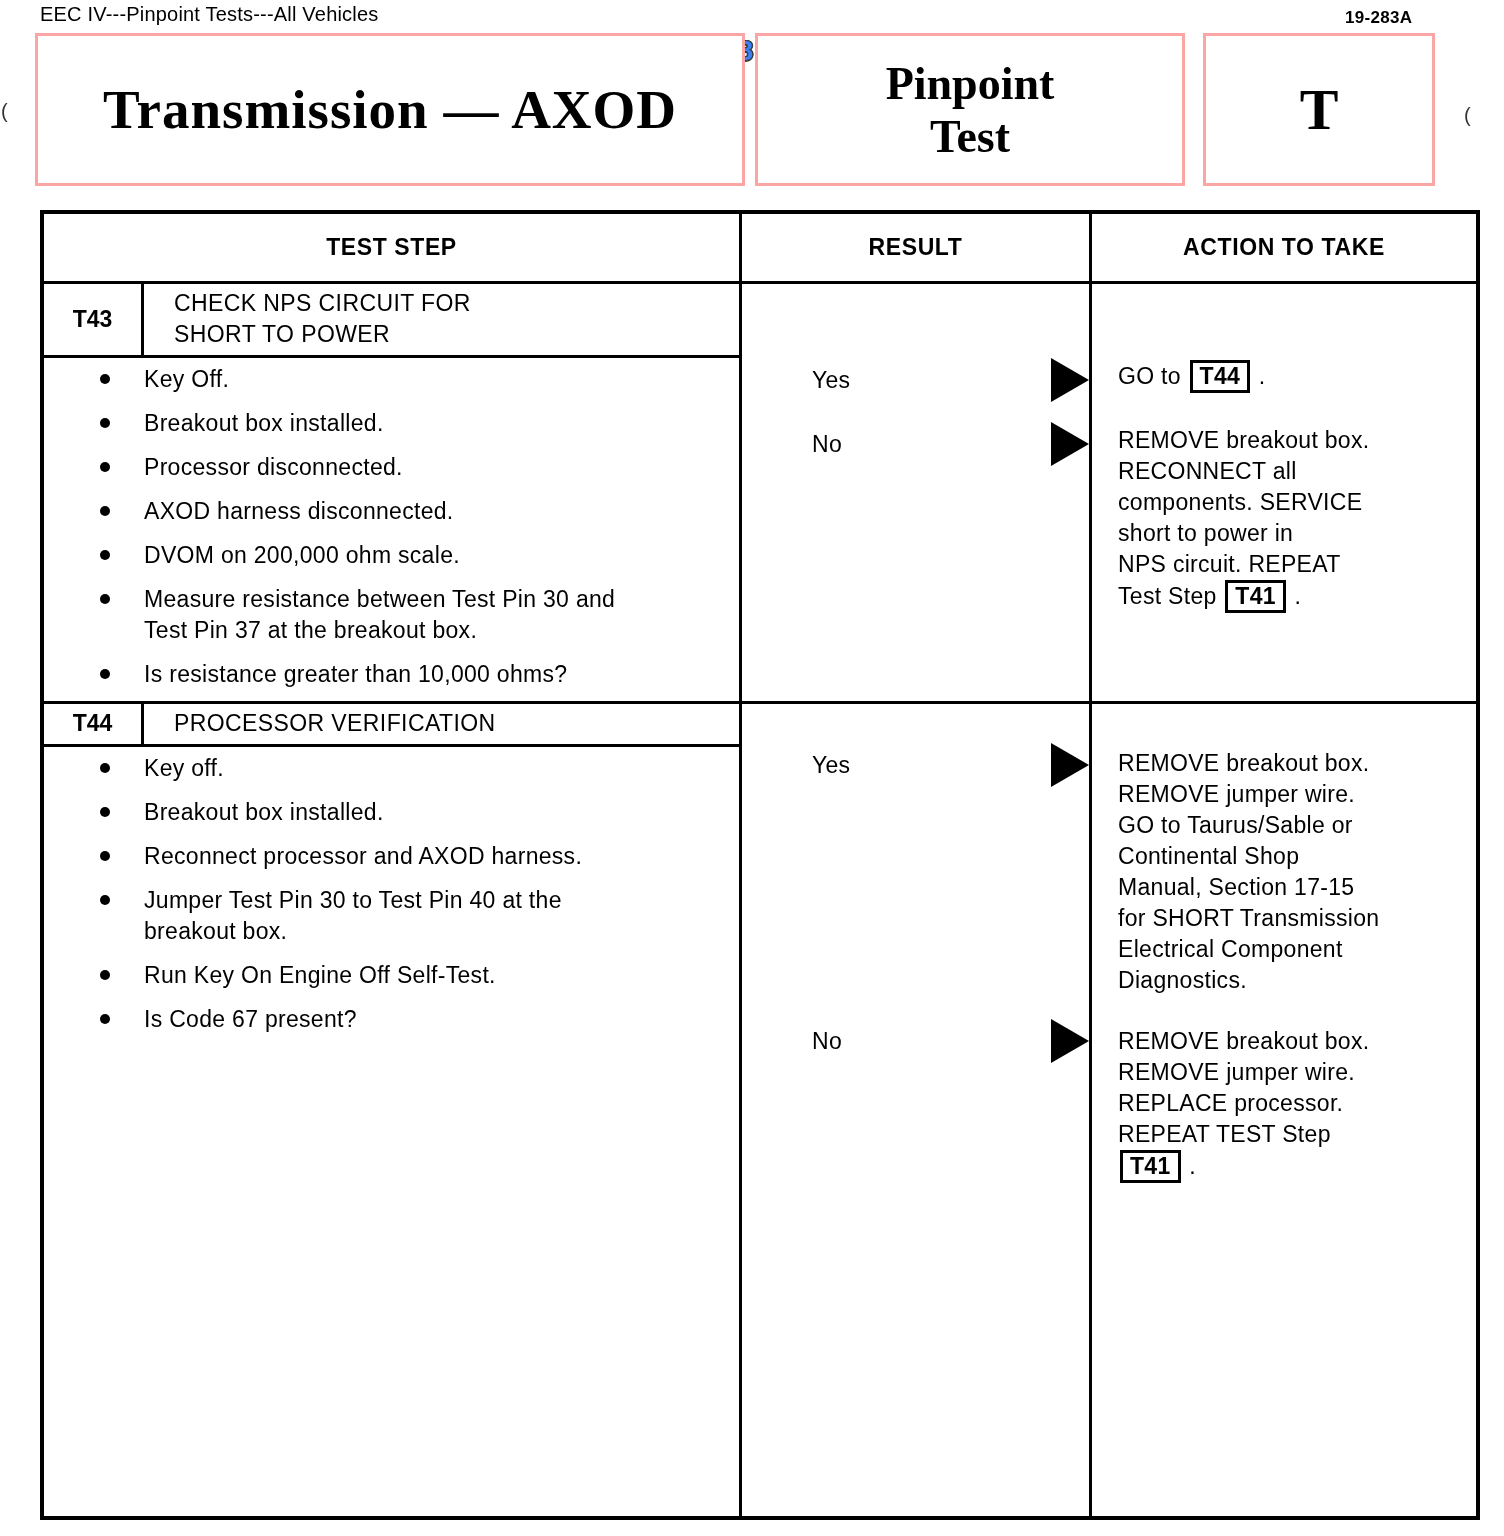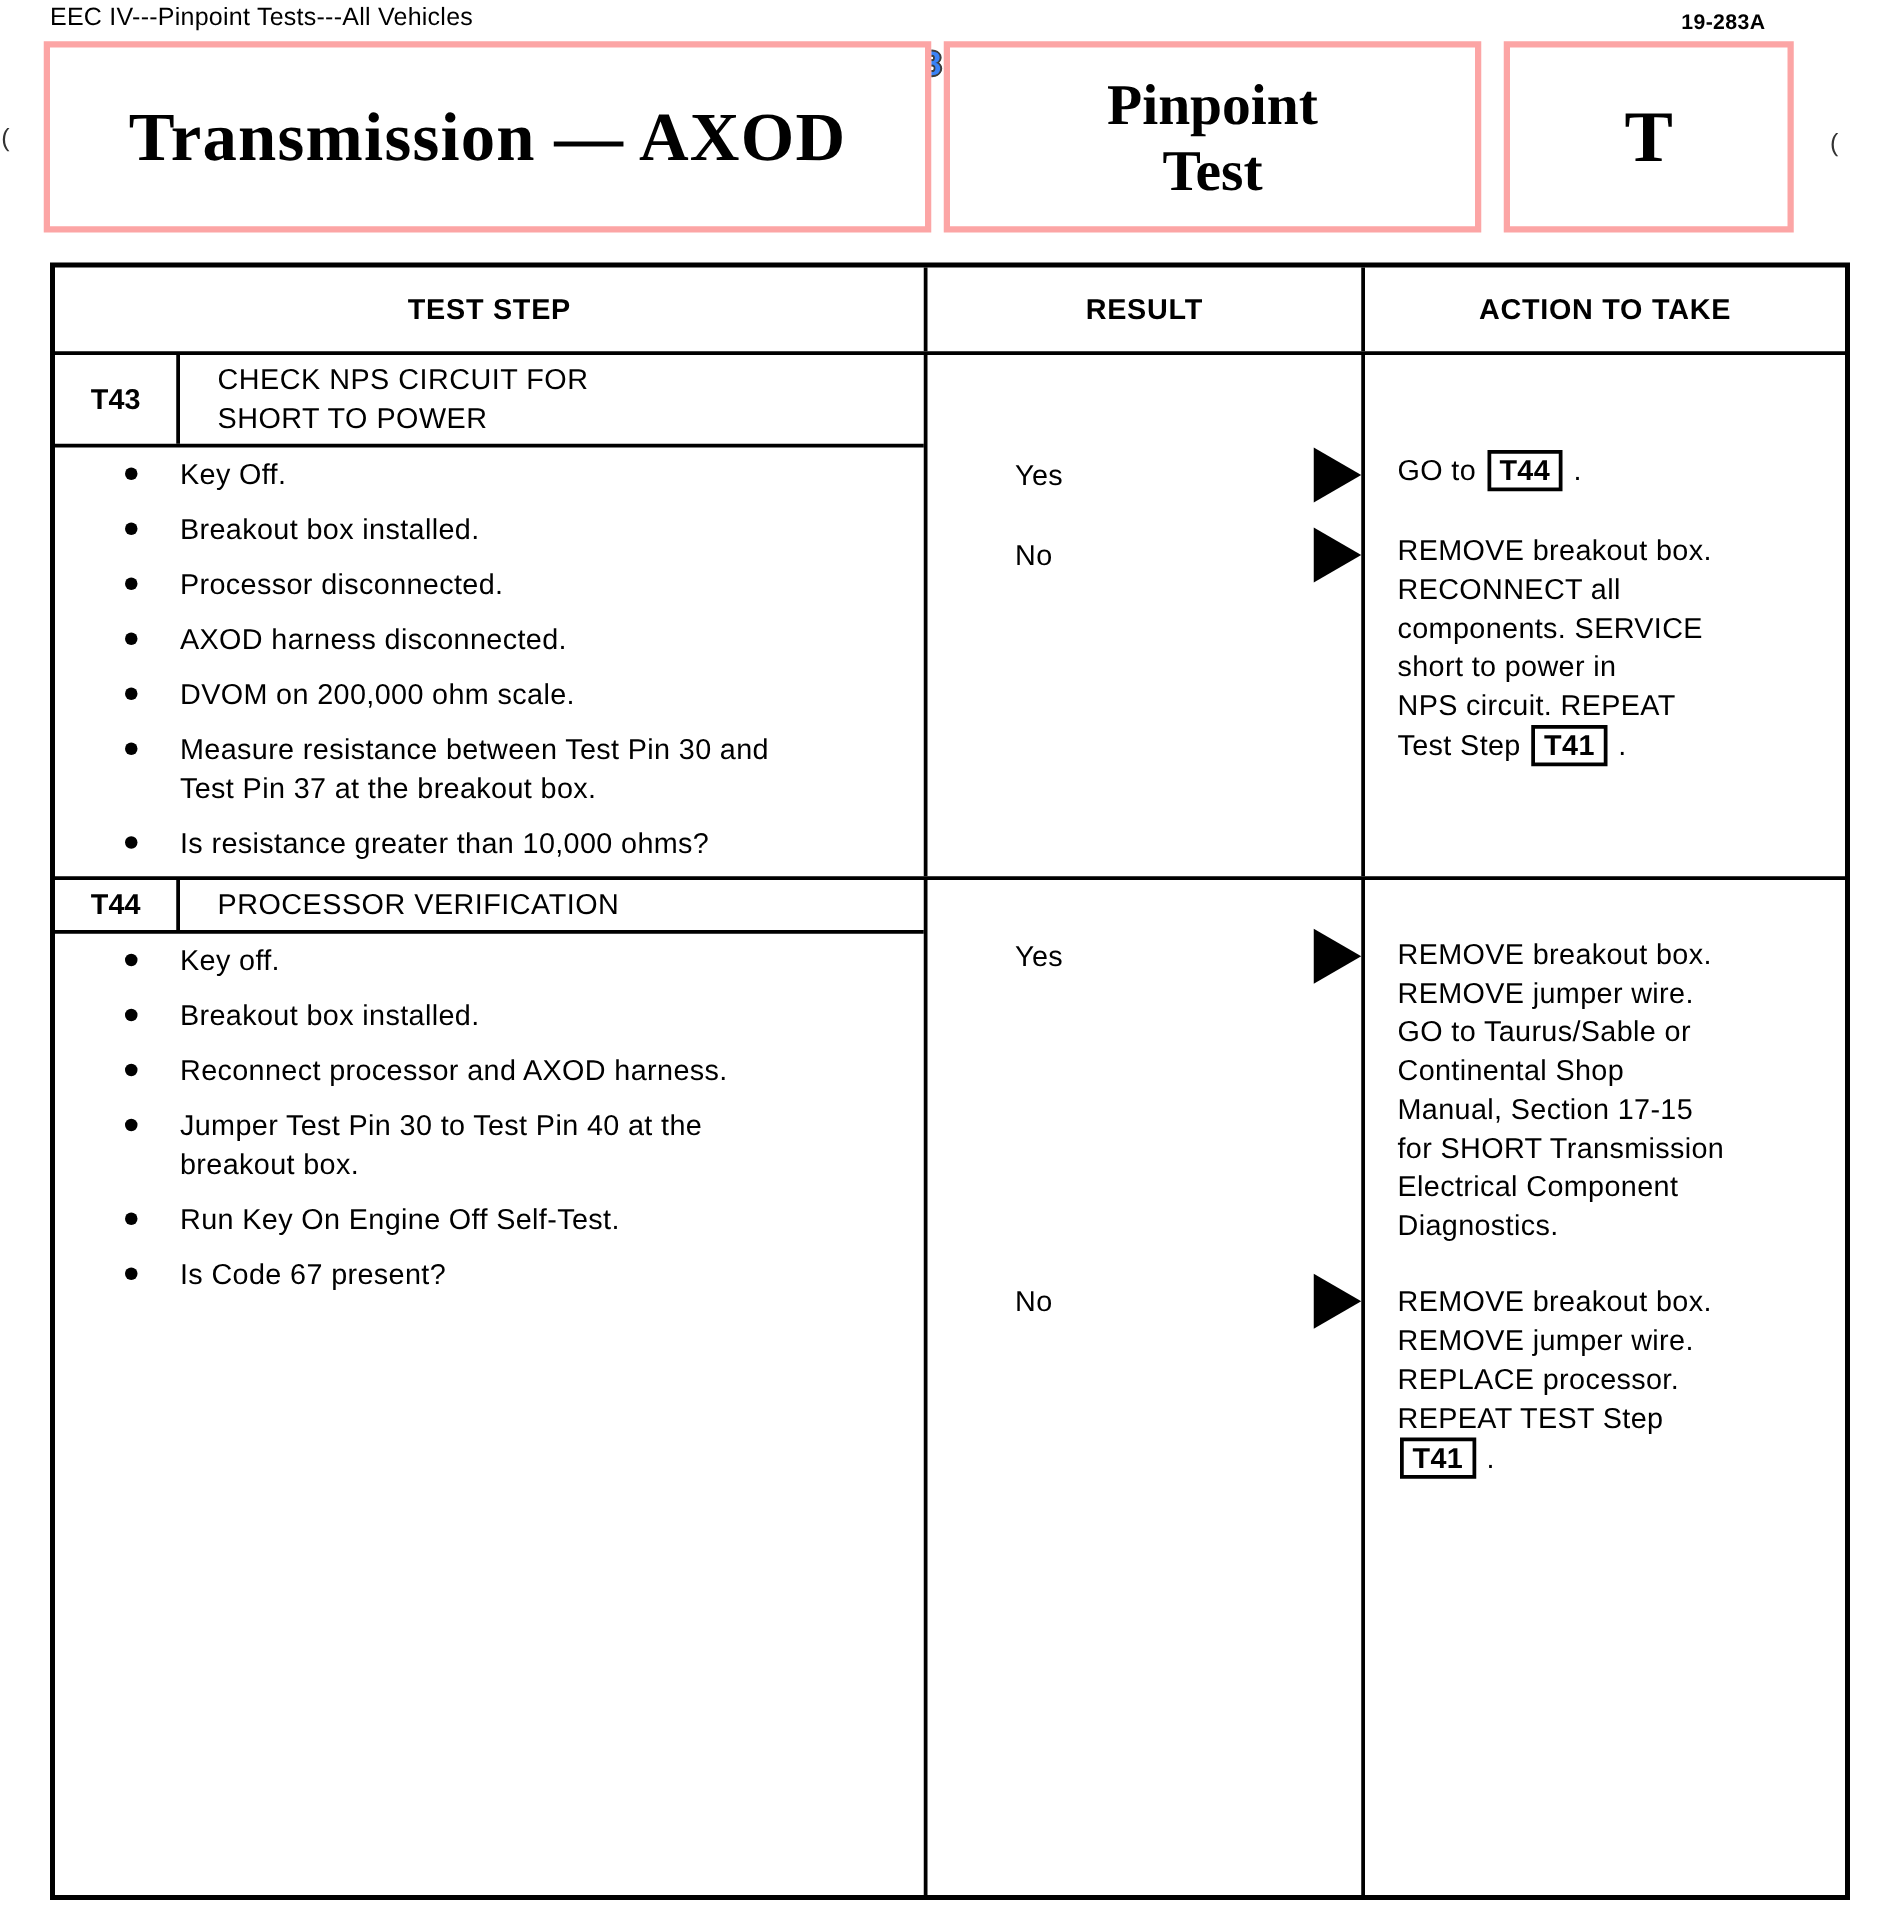--- a/index.html
+++ b/index.html
@@ -13,21 +13,21 @@
   .page-header { position:absolute; top:0; left:0; width:100%; height:32px; }
   .ph-left  { position:absolute; left:40px;  top:3px; font-size:20px; font-weight:400; letter-spacing:0.2px; }
   .ph-stamp { position:absolute; left:700px; top:0;  font-size:27px; font-weight:700; letter-spacing:4px;
               color:#3b82f6;
               text-shadow:1.5px 0 0 #3c3c3c,-1.5px 0 0 #3c3c3c,0 1.5px 0 #3c3c3c,0 -1.5px 0 #3c3c3c,
                           1px 1px 0 #3c3c3c,-1px -1px 0 #3c3c3c,1px -1px 0 #3c3c3c,-1px 1px 0 #3c3c3c;margin-top:36px; }
   .ph-right { position:absolute; left:1345px; top:8px; font-size:17px; font-weight:700; letter-spacing:0.3px; }
 
   
   .title-row { position:absolute; top:33px; left:35px; width:1445px; height:153px; }
-  .tbox { position:absolute; top:0; height:153px; border:5px solid #fca5a5; box-sizing:border-box;
+  .tbox { position:absolute; top:0; height:153px; border:3px solid #fca5a5; box-sizing:border-box;
           background:#fff; display:flex; align-items:center; justify-content:center;
           font-family:"Liberation Serif", serif; font-weight:700; }
   .tbox-main     { left:0;      width:710px; font-size:55px; letter-spacing:1px; }
   .tbox-pinpoint { left:720px;  width:430px; font-size:46px; flex-direction:column; line-height:53px; }
   .tbox-letter   { left:1168px; width:232px; font-size:58px; }
 
   
   .main-table { position:absolute; left:40px; top:210px; width:1440px; height:1310px;
                 border:4px solid #000; box-sizing:border-box; background:#fff;
                 display:flex; flex-direction:column; }

